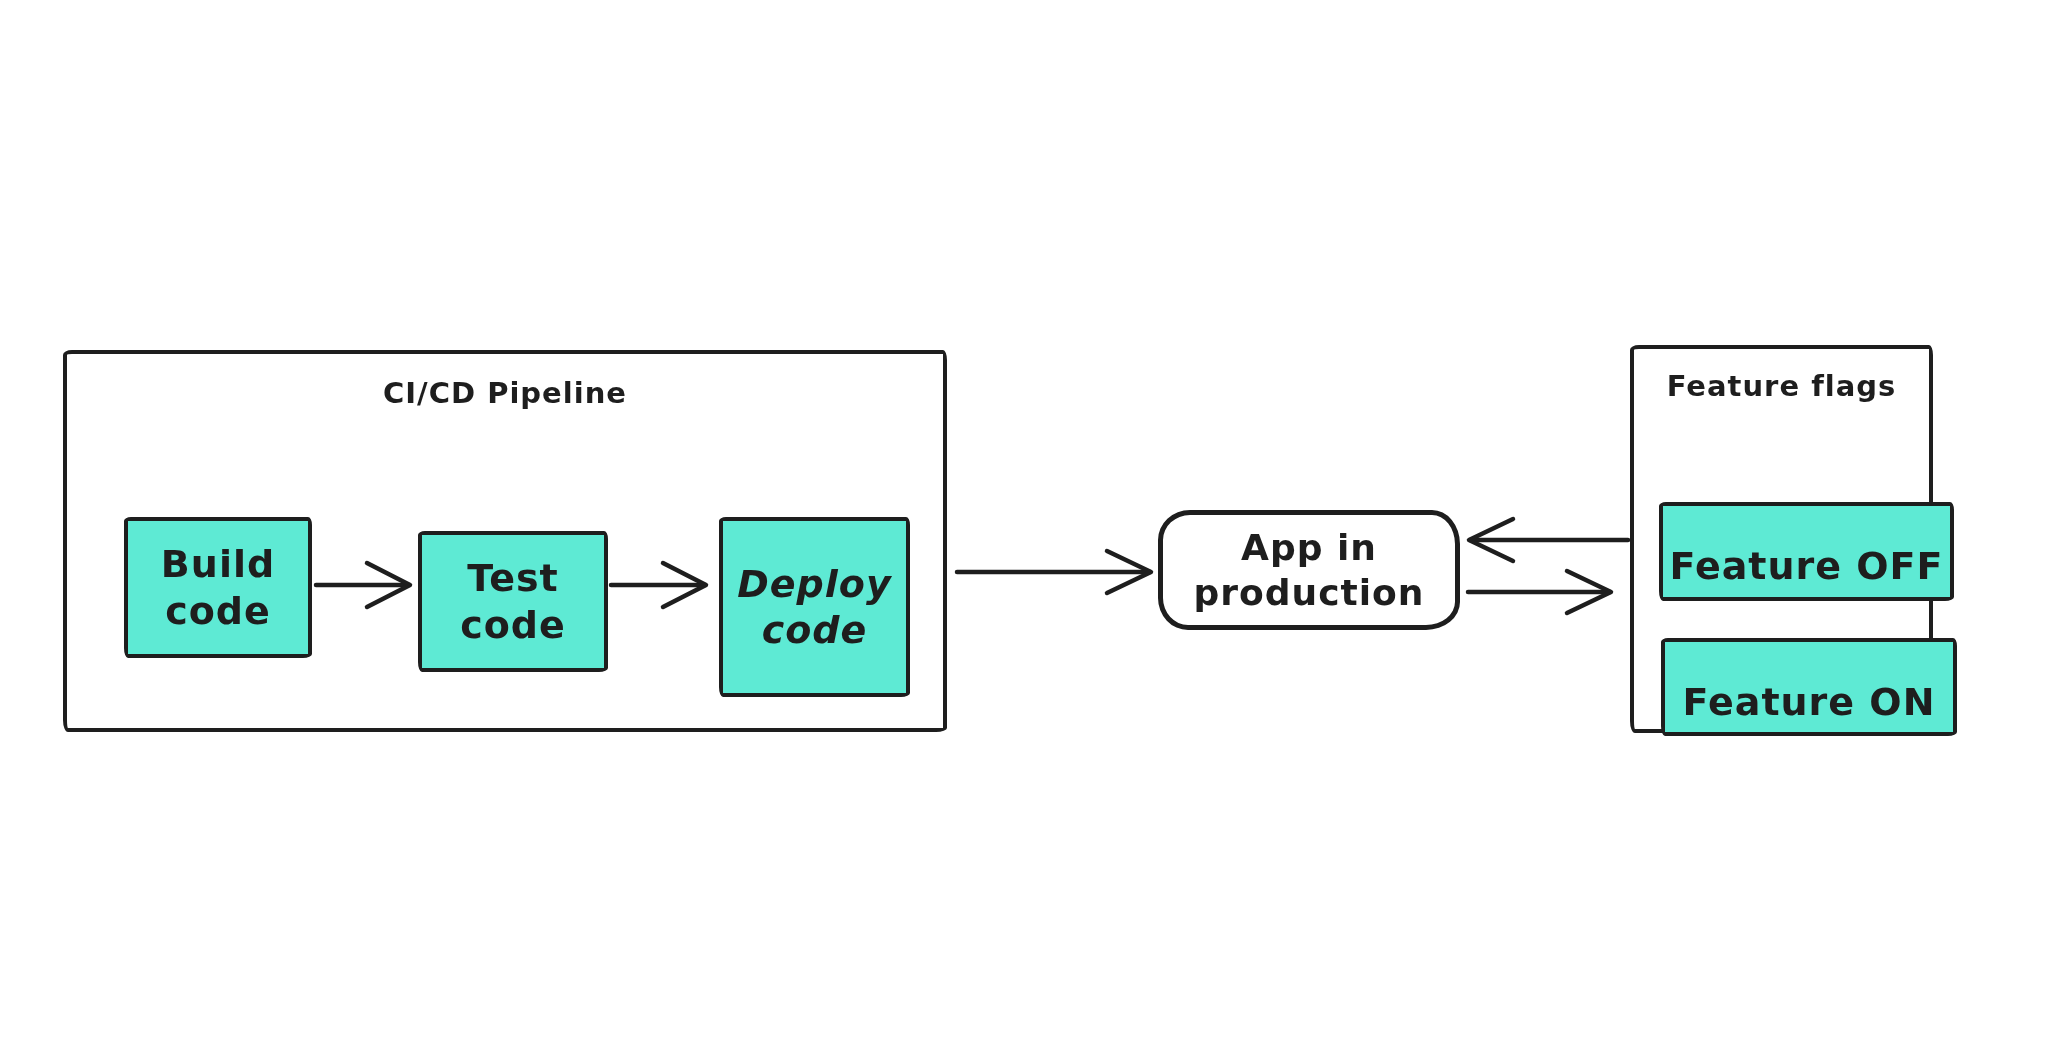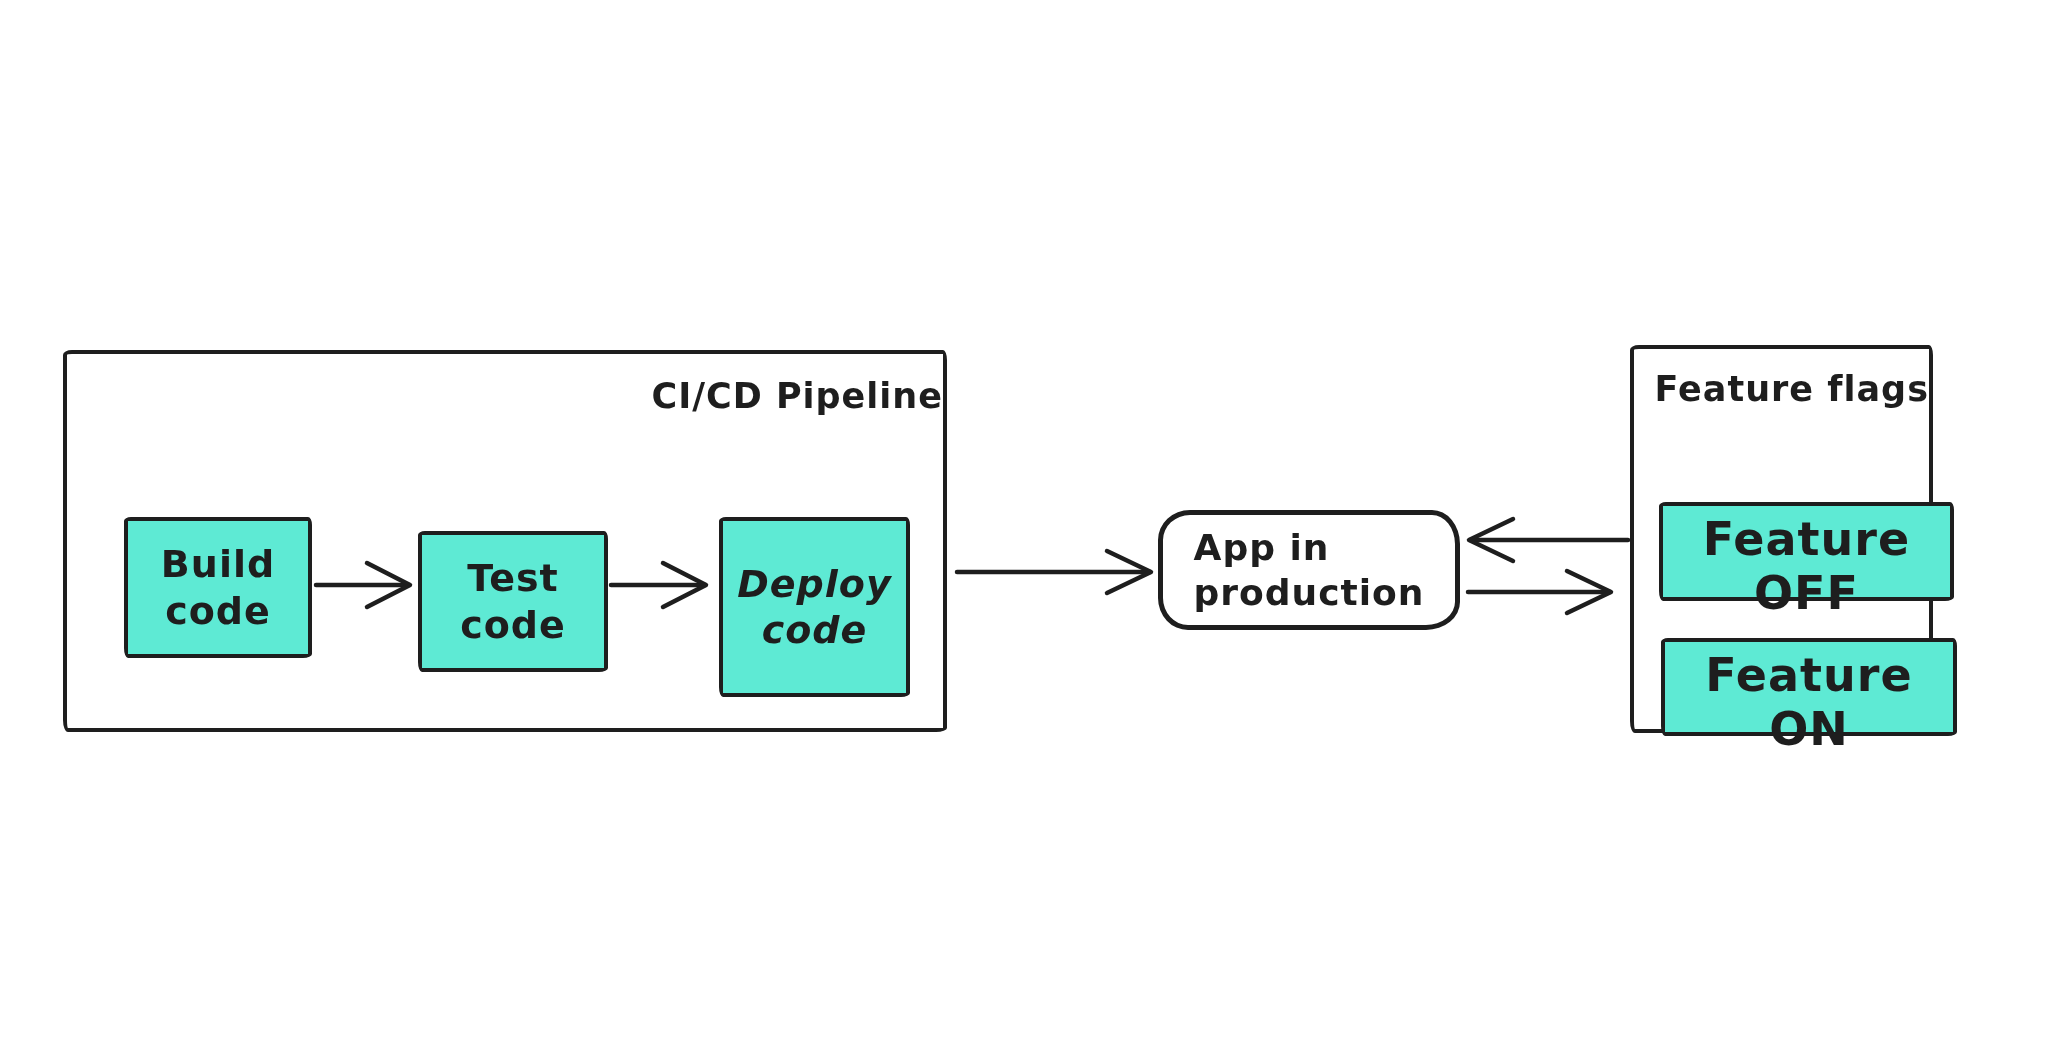--- a/index.html
+++ b/index.html
@@ -21,22 +21,22 @@
     position: absolute;
     border: 4px solid #1e1e1e;
     border-radius: 9px 4px 11px 5px / 5px 10px 4px 12px;
     background: transparent;
     box-sizing: border-box;
   }
   .group-title {
     position: absolute;
     left: 0;
     width: 100%;
-    text-align: right;
-    font-size: 35px;
+    text-align: center;
+    font-size: 29px;
     font-weight: 600;
     letter-spacing: 1px;
     white-space: pre-line;
   }
   .node-box {
     position: absolute;
     border: 4px solid #1e1e1e;
     border-radius: 7px 4px 9px 4px / 4px 8px 4px 10px;
     background: #5eead4;
     box-sizing: border-box;
@@ -54,30 +54,31 @@
   }
   .app-box {
     position: absolute;
     border: 5px solid #1e1e1e;
     border-radius: 32px 28px 34px 30px / 30px 34px 28px 32px;
     background: #ffffff;
     box-sizing: border-box;
     display: flex;
     align-items: center;
     justify-content: center;
+    text-align: center;
   }
   .app-label {
     font-size: 36px;
     font-weight: 600;
     letter-spacing: 1px;
     line-height: 1.25;
     white-space: pre-line;
   }
   .flag-label {
-    font-size: 46px;
+    font-size: 38px;
     font-weight: 600;
     letter-spacing: 1px;
     white-space: pre-line;
     margin-top: 29px;
   }
   .arrows-layer {
     position: absolute;
     left: 0;
     top: 0;
     width: 2052px;

